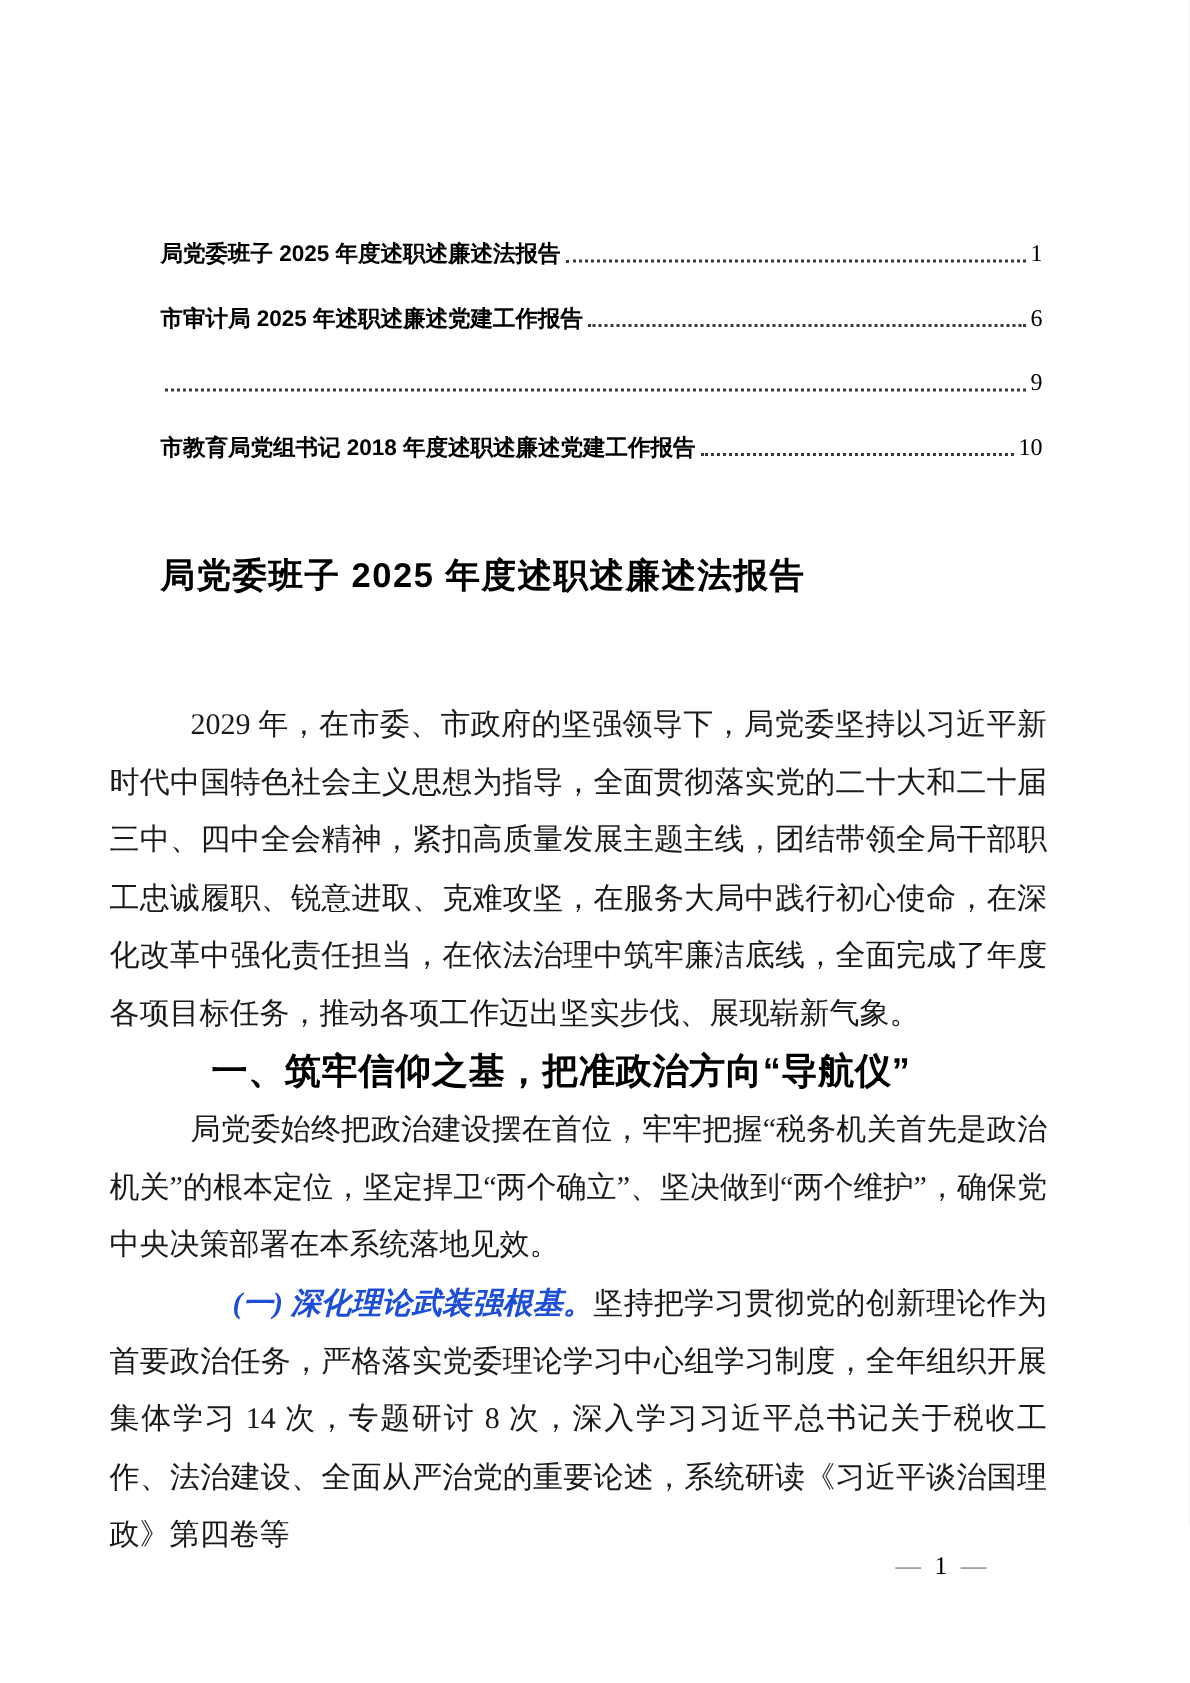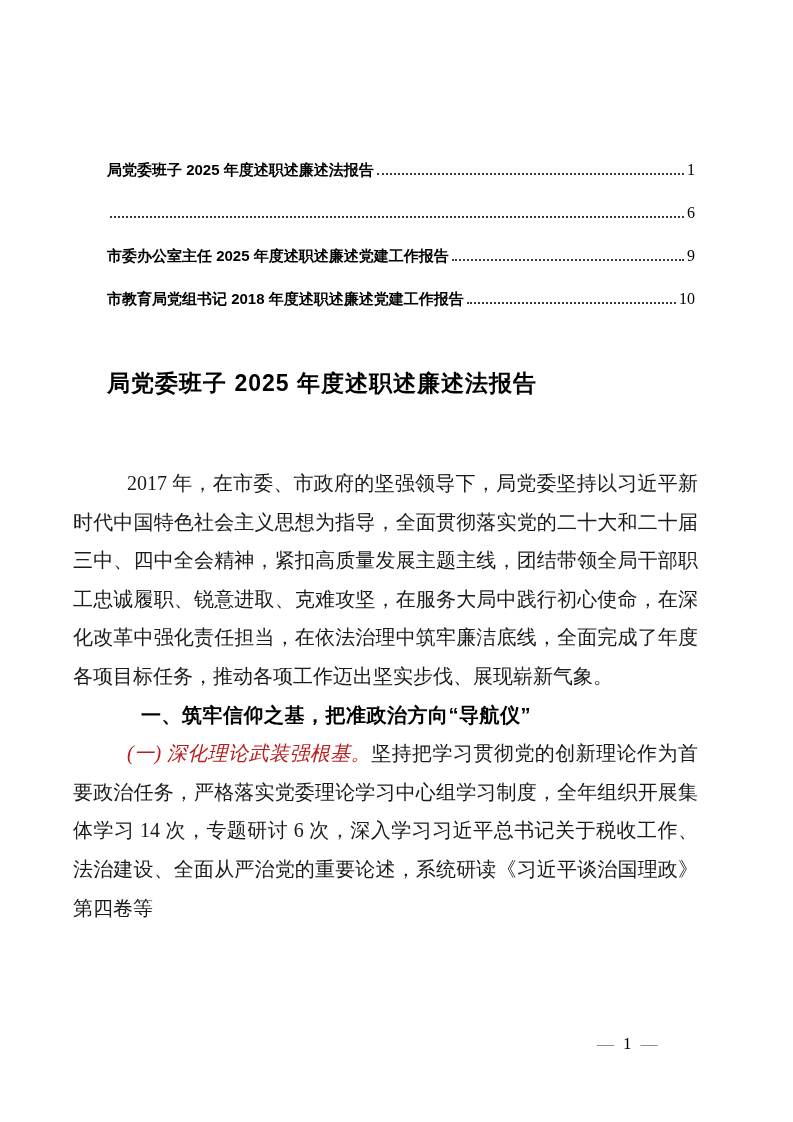--- a/index.html
+++ b/index.html
@@ -67,30 +67,31 @@
     font-size: 20px;
     line-height: 38.6px;
     text-align: justify;
     text-justify: inter-character;
     color: #1a1a1a;
   }
   .para { text-indent: 54px; }
   .section-heading {
     font-family: "Liberation Sans", "DejaVu Sans", sans-serif;
     font-weight: 700;
-    font-size: 20px;
+    font-size: 24px;
     color: #000;
     padding-left: 68px;
     text-align: left;
     letter-spacing: 0.5px;
   }
   .sub-lead {
-    font-weight: 400;
+    font-weight: 700;
     font-style: italic;
-    color: #b91c1c;
+    color: #1d4ed8;
+    margin-left: 28px;
   }
 
   
   .page-footer {
     position: absolute;
     left: 597px;
     top: 1034px;
     font-size: 17px;
     line-height: 20px;
     display: flex;
@@ -105,41 +106,42 @@
 
 <div class="page">
 
   <div class="toc">
     <div class="toc-entry">
       <span class="toc-label">局党委班子 2025 年度述职述廉述法报告</span>
       <span class="toc-dots"></span>
       <span class="toc-page">1</span>
     </div>
     <div class="toc-entry">
+      <span class="toc-label">市审计局 2025 年述职述廉述党建工作报告</span>
       <span class="toc-dots"></span>
       <span class="toc-page">6</span>
     </div>
     <div class="toc-entry">
-      <span class="toc-label">市委办公室主任 2025 年度述职述廉述党建工作报告</span>
       <span class="toc-dots"></span>
       <span class="toc-page">9</span>
     </div>
     <div class="toc-entry">
       <span class="toc-label">市教育局党组书记 2018 年度述职述廉述党建工作报告</span>
       <span class="toc-dots"></span>
       <span class="toc-page">10</span>
     </div>
   </div>
 
   <h1 class="doc-title">局党委班子 2025 年度述职述廉述法报告</h1>
 
   <div class="body-text">
-    <p class="para">2017 年，在市委、市政府的坚强领导下，局党委坚持以习近平新时代中国特色社会主义思想为指导，全面贯彻落实党的二十大和二十届三中、四中全会精神，紧扣高质量发展主题主线，团结带领全局干部职工忠诚履职、锐意进取、克难攻坚，在服务大局中践行初心使命，在深化改革中强化责任担当，在依法治理中筑牢廉洁底线，全面完成了年度各项目标任务，推动各项工作迈出坚实步伐、展现崭新气象。</p>
+    <p class="para">2029 年，在市委、市政府的坚强领导下，局党委坚持以习近平新时代中国特色社会主义思想为指导，全面贯彻落实党的二十大和二十届三中、四中全会精神，紧扣高质量发展主题主线，团结带领全局干部职工忠诚履职、锐意进取、克难攻坚，在服务大局中践行初心使命，在深化改革中强化责任担当，在依法治理中筑牢廉洁底线，全面完成了年度各项目标任务，推动各项工作迈出坚实步伐、展现崭新气象。</p>
     <p class="section-heading">一、筑牢信仰之基，把准政治方向“导航仪”</p>
-    <p class="para"><span class="sub-lead">(一) 深化理论武装强根基。</span><span>坚持把学习贯彻党的创新理论作为首要政治任务，严格落实党委理论学习中心组学习制度，全年组织开展集体学习 14 次，专题研讨 6 次，深入学习习近平总书记关于税收工作、法治建设、全面从严治党的重要论述，系统研读《习近平谈治国理政》第四卷等</span></p>
+    <p class="para">局党委始终把政治建设摆在首位，牢牢把握“税务机关首先是政治机关”的根本定位，坚定捍卫“两个确立”、坚决做到“两个维护”，确保党中央决策部署在本系统落地见效。</p>
+    <p class="para"><span class="sub-lead">(一) 深化理论武装强根基。</span><span>坚持把学习贯彻党的创新理论作为首要政治任务，严格落实党委理论学习中心组学习制度，全年组织开展集体学习 14 次，专题研讨 8 次，深入学习习近平总书记关于税收工作、法治建设、全面从严治党的重要论述，系统研读《习近平谈治国理政》第四卷等</span></p>
   </div>
 
   <div class="page-footer">
     <span class="footer-dash">—</span>
     <span>1</span>
     <span class="footer-dash">—</span>
   </div>
 
 </div>
 

